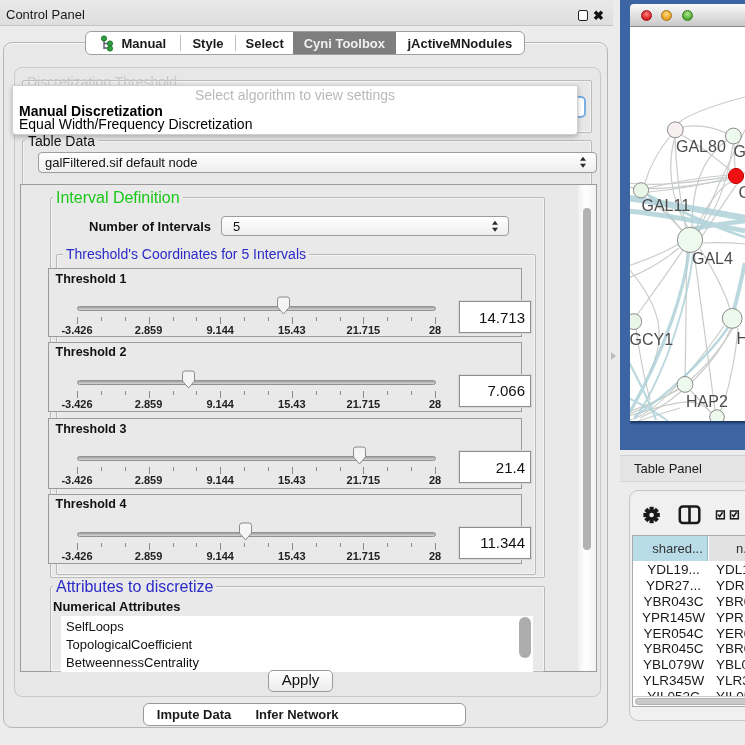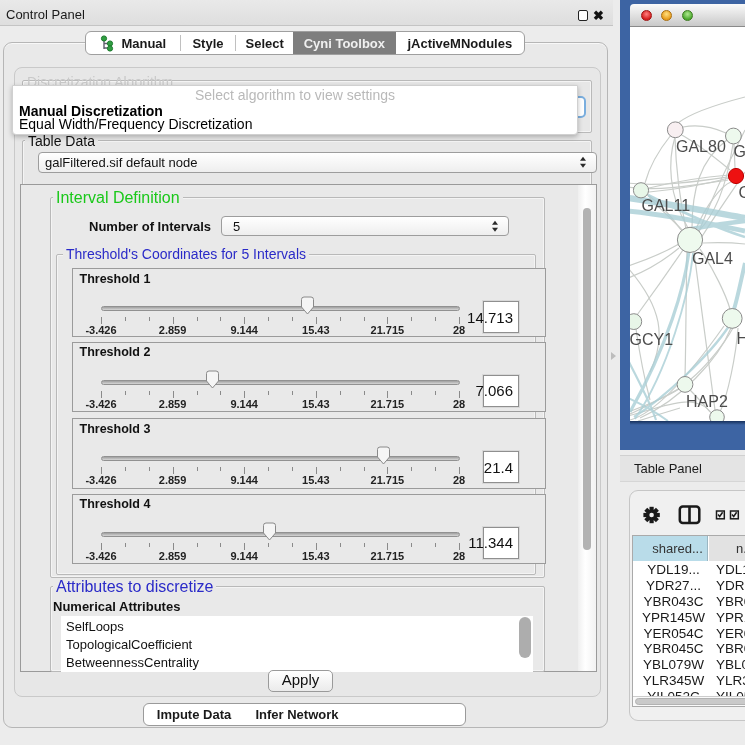--- a/index.html
+++ b/index.html
@@ -31,25 +31,25 @@
 
 .group { border:1px solid #b9b9b9; border-radius:2px; box-shadow:inset 0 0 0 1px #f4f4f4; }
 .gtitle { position:absolute; font-size:14px; background:#e7e7e7; padding:0 3px; }
 
 
 .combo { position:absolute; background:linear-gradient(#ffffff,#eeeeee); border:1px solid #9d9d9d;
   border-radius:4px; font-size:13px; color:#111; display:flex; align-items:center; }
 .cArrows { position:absolute; right:7px; top:50%; transform:translateY(-50%); width:9px; }
 
 
-.tbox { position:absolute; left:72px; width:474px; border:1px solid #9b9b9b; background:#e9e9e9; }
+.tbox { position:absolute; left:48px; width:474px; border:1px solid #9b9b9b; background:#e9e9e9; }
 .tlabel { position:absolute; left:6.5px; top:2.5px; font-size:12.5px; font-weight:bold; color:#111; }
 .track { position:absolute; left:28px; top:37px; width:359px; height:5px; border-radius:3px;
   background:linear-gradient(#9f9f9f,#d6d6d6); border:1px solid #919191; }
-.vbox { position:absolute; left:410px; top:32px; width:36px; height:32px; background:#fff;
+.vbox { position:absolute; left:410px; top:32px; width:72px; height:32px; background:#fff;
   border:1px solid #8f8f8f; box-shadow:0 0 0 1px #d8d8d8; font-size:15px; color:#111;
   display:flex; align-items:center; justify-content:flex-end; padding-right:5px;padding-left:15px; }
 .ticks { position:absolute; left:28px; top:48px; width:359px; height:8px; }
 .tick { position:absolute; top:0; width:1px; background:#8a8a8a; }
 .tlabels { position:absolute; left:28px; top:55px; width:359px; height:12px; font-size:11px; font-weight:bold; color:#222; }
 .tlab { position:absolute; transform:translateX(-50%); white-space:nowrap; }
 .thumb { position:absolute; top:27px; width:15px; height:19px; }
 
 
 #popup { left:12px; top:85px; width:566px; height:50px; background:#fff;
@@ -127,21 +127,21 @@
     </div>
     <div class="sep"></div>
     <div class="tab" style="width:55px;">Style</div>
     <div class="sep"></div>
     <div class="tab" style="width:57px;">Select</div>
     <div class="tab" id="tab-dark" style="width:103px;">Cyni Toolbox</div>
     <div class="tab" style="width:129px;">jActiveMNodules</div>
   </div>
 
   <div class="abs group" style="left:22px; top:80px; width:570px; height:53px;"></div>
-  <div class="gtitle" style="left:24px; top:74px; color:#c9c9c9; background:transparent;">Discretization Algorithm</div>
+  <div class="gtitle" style="left:24px; top:74px; color:#c9c9c9; background:transparent;">Discretization Threshold</div>
   <div class="abs" style="left:560px; top:96px; width:26px; height:22px; border:2px solid #7aaede; border-radius:5px; background:#fff;"></div>
 
   <div class="abs" id="popup">
     <div class="p1">Select algorithm to view settings</div>
     <div class="p2">Manual Discretization</div>
     <div class="p3">Equal Width/Frequency Discretization</div>
   </div>
 
   <div class="abs group" style="left:22px; top:140px; width:570px; height:50px;"></div>
   <div class="gtitle" style="left:25px; top:133px; color:#111;">Table Data</div>

